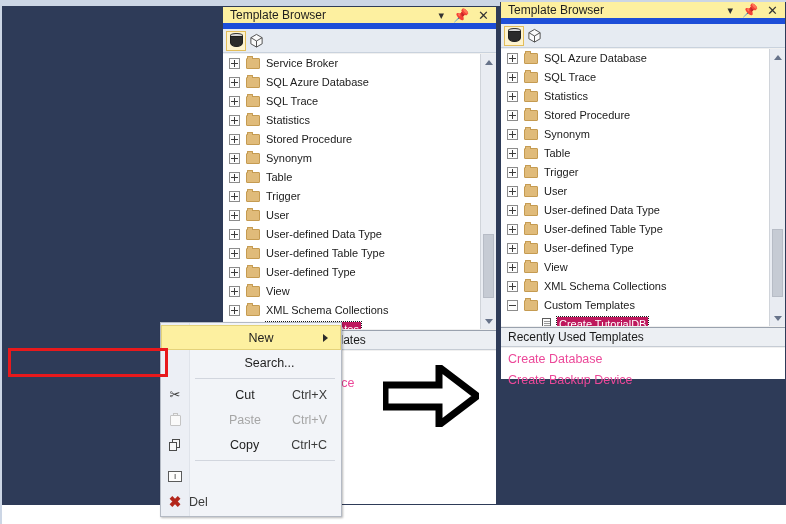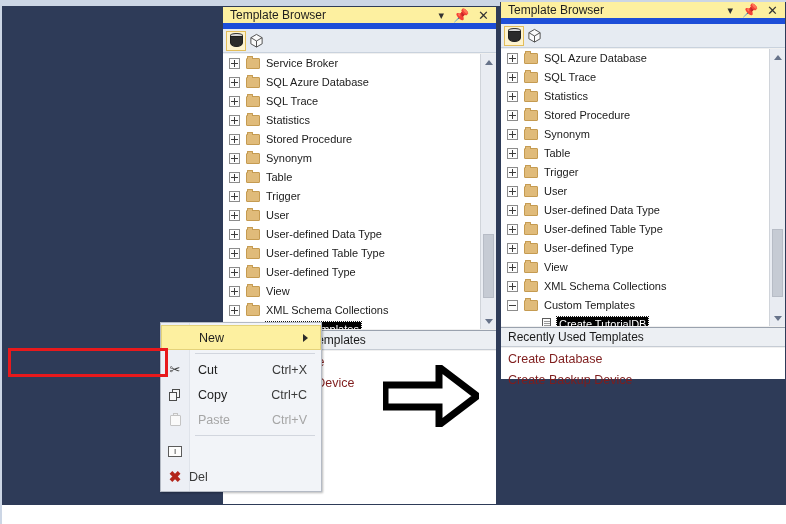--- a/index.html
+++ b/index.html
@@ -86,21 +86,21 @@
     position:absolute;left:2px;top:0;width:9px;height:12px;
     background:#fbfbfb;border:1px solid #5b5b5b;box-sizing:border-box;
   }
   .doc .sheet:before{
     content:"";position:absolute;left:1px;top:2px;width:6px;height:1px;
     box-shadow:0 0 0 0 #888,0 2px 0 0 #9a9a9a,0 4px 0 0 #9a9a9a,0 6px 0 0 #9a9a9a;
     background:#9a9a9a;
   }
 
   .row.selected .lbl{
-    background:#000000;color:#ffffff;outline:1px dotted #1a1a1a;
+    background:#be185d;color:#ffffff;outline:1px dotted #1a1a1a;
     padding:0 2px;
   }
   .lbl{display:inline-block;line-height:15px;}
 
   
   .vscroll{
     position:absolute;top:0;right:0;width:16px;bottom:0;
     background:#e9ecf2;border-left:1px solid #d0d4da;box-sizing:border-box;
   }
   .vscroll .arrow{
@@ -119,21 +119,21 @@
   
   .rut-head{
     position:absolute;left:0;right:0;height:20px;background:#eceff3;
     border-top:1px solid #9aa2ae;border-bottom:1px solid #c6ccd4;
     display:flex;align-items:center;padding-left:7px;box-sizing:border-box;
     font-size:12px;color:#1a1a1a;
   }
   .rut-body{position:absolute;left:0;right:0;background:#ffffff;}
   .rut-link{
     height:21px;display:flex;align-items:center;padding-left:7px;box-sizing:border-box;
-    color:#7f1d1d;font-size:12.5px;
+    color:#ec4899;font-size:12.5px;
   }
 
   
   .ctx{
     position:absolute;background:#f2f4f8;border:1px solid #b4bac4;box-sizing:border-box;
     box-shadow:1px 1px 2px rgba(0,0,0,.28);
   }
   .ctx .gutter{
     position:absolute;left:0;top:0;bottom:0;width:28px;background:#eceff5;
     border-right:1px solid #dfe3ea;
@@ -495,49 +495,53 @@
     <div class="rut-body" id="right-rut" style="top:346px;bottom:0;">
         <div class="rut-link">Create Database</div>
         <div class="rut-link">Create Backup Device</div>
       </div>
   </div>
 
   <svg class="bigarrow" style="left:383px;top:365px;" width="96" height="62" viewBox="0 0 96 62">
     <polygon points="2,20 56,20 56,2 94,31 56,60 56,42 2,42" fill="#ffffff" stroke="#000000" stroke-width="7" stroke-linejoin="miter"></polygon>
   </svg>
 
-  <div class="ctx" id="ctx-menu" style="left:160px;top:322px;width:162px;">
+  <div class="ctx" id="ctx-menu" style="left:160px;top:322px;width:182px;text-align:center;">
     <div class="gutter"></div>
     <div class="items" id="ctx-items">
         <div class="mi hover">
           <span class="ico"></span>
           <span class="mlabel">New</span>
           <span class="sub"><span class="arrowright" style="display: inline-block;"></span></span>
         </div>
+        <div class="mi">
+          <span class="ico"></span>
+          <span class="mlabel">Search...</span>
+        </div>
         <div class="sep"></div>
         <div class="mi">
           <span class="ico">
             <span class="i-scissors">✂</span>
           </span>
           <span class="mlabel">Cut</span>
           <span class="accel">Ctrl+X</span>
         </div>
+        <div class="mi disabled">
+          <span class="ico">
+            <span class="i-paste"></span>
+          </span>
+          <span class="mlabel">Paste</span>
+          <span class="accel">Ctrl+V</span>
+        </div>
         <div class="mi">
           <span class="ico">
             <span class="i-copy"></span>
           </span>
           <span class="mlabel">Copy</span>
           <span class="accel">Ctrl+C</span>
-        </div>
-        <div class="mi disabled">
-          <span class="ico">
-            <span class="i-paste"></span>
-          </span>
-          <span class="mlabel">Paste</span>
-          <span class="accel">Ctrl+V</span>
         </div>
         <div class="sep"></div>
         <div class="mi">
           <span class="ico">
             <span class="i-rename">I</span>
           </span>
         </div>
         <div class="mi">
           <span class="ico">
             <span class="i-delete">✖</span>

